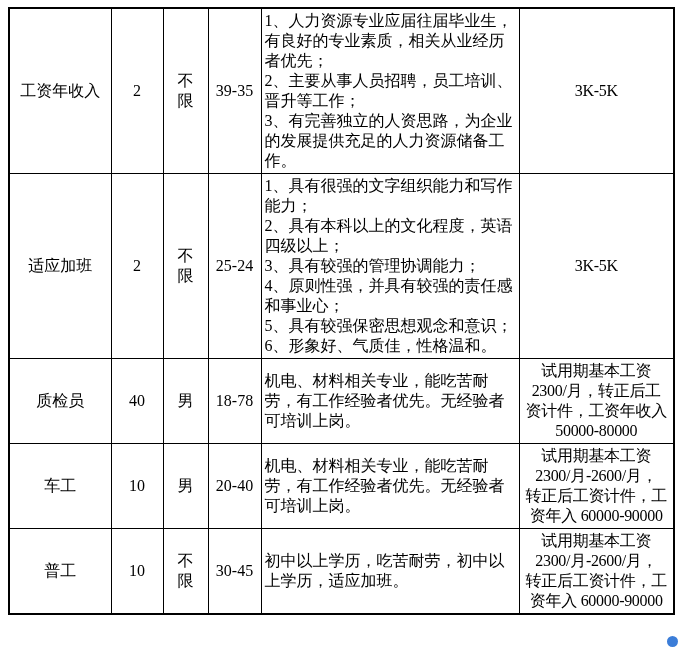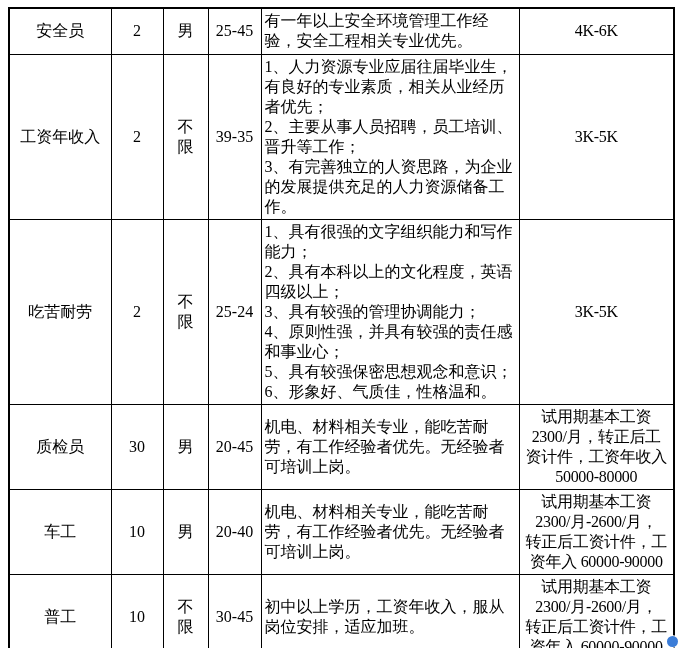--- a/index.html
+++ b/index.html
@@ -75,64 +75,54 @@
   <table class="job-table">
     <colgroup>
       <col style="width:102px">
       <col style="width:52px">
       <col style="width:45px">
       <col style="width:53px">
       <col style="width:258px">
       <col style="width:155px">
     </colgroup>
     <tbody>
-      <tr style="height:46px">
-        <td class="cell-center"><span>安全员</span></td>
-        <td class="cell-center"><span>2</span></td>
-        <td class="cell-center">
-            <div class="gender-wrap">男</div>
-          </td>
-        <td class="cell-center"><span>25-45</span></td>
-        <td class="cell-req"><span>有一年以上安全环境管理工作经验，安全工程相关专业优先。</span></td>
-        <td class="cell-salary"><span>4K-6K</span></td>
-      </tr>
       <tr style="height:164px">
         <td class="cell-center"><span>工资年收入</span></td>
         <td class="cell-center"><span>2</span></td>
         <td class="cell-center">
             <div class="gender-wrap">不限</div>
           </td>
         <td class="cell-center"><span>39-35</span></td>
         <td class="cell-req"><span>1、人力资源专业应届往届毕业生，有良好的专业素质，相关从业经历者优先；
 2、主要从事人员招聘，员工培训、晋升等工作；
 3、有完善独立的人资思路，为企业的发展提供充足的人力资源储备工作。</span></td>
         <td class="cell-salary"><span>3K-5K</span></td>
       </tr>
       <tr style="height:182px">
-        <td class="cell-center"><span>吃苦耐劳</span></td>
+        <td class="cell-center"><span>适应加班</span></td>
         <td class="cell-center"><span>2</span></td>
         <td class="cell-center">
             <div class="gender-wrap">不限</div>
           </td>
         <td class="cell-center"><span>25-24</span></td>
         <td class="cell-req"><span>1、具有很强的文字组织能力和写作能力；
 2、具有本科以上的文化程度，英语四级以上；
 3、具有较强的管理协调能力；
 4、原则性强，并具有较强的责任感和事业心；
 5、具有较强保密思想观念和意识；
 6、形象好、气质佳，性格温和。</span></td>
         <td class="cell-salary"><span>3K-5K</span></td>
       </tr>
       <tr style="height:80px">
         <td class="cell-center"><span>质检员</span></td>
-        <td class="cell-center"><span>30</span></td>
+        <td class="cell-center"><span>40</span></td>
         <td class="cell-center">
             <div class="gender-wrap">男</div>
           </td>
-        <td class="cell-center"><span>20-45</span></td>
+        <td class="cell-center"><span>18-78</span></td>
         <td class="cell-req"><span>机电、材料相关专业，能吃苦耐劳，有工作经验者优先。无经验者可培训上岗。</span></td>
         <td class="cell-salary"><span>试用期基本工资
 2300/月，转正后工
 资计件，工资年收入
 50000-80000</span></td>
       </tr>
       <tr style="height:79px">
         <td class="cell-center"><span>车工</span></td>
         <td class="cell-center"><span>10</span></td>
         <td class="cell-center">
@@ -145,21 +135,21 @@
 转正后工资计件，工
 资年入 60000-90000</span></td>
       </tr>
       <tr style="height:79px">
         <td class="cell-center"><span>普工</span></td>
         <td class="cell-center"><span>10</span></td>
         <td class="cell-center">
             <div class="gender-wrap">不限</div>
           </td>
         <td class="cell-center"><span>30-45</span></td>
-        <td class="cell-req"><span>初中以上学历，工资年收入，服从岗位安排，适应加班。</span></td>
+        <td class="cell-req"><span>初中以上学历，吃苦耐劳，初中以上学历，适应加班。</span></td>
         <td class="cell-salary"><span>试用期基本工资
 2300/月-2600/月，
 转正后工资计件，工
 资年入 60000-90000</span></td>
       </tr>
     </tbody>
   </table>
 
   <div class="drag-handle" style="background: rgb(59, 125, 216);"></div>
 

